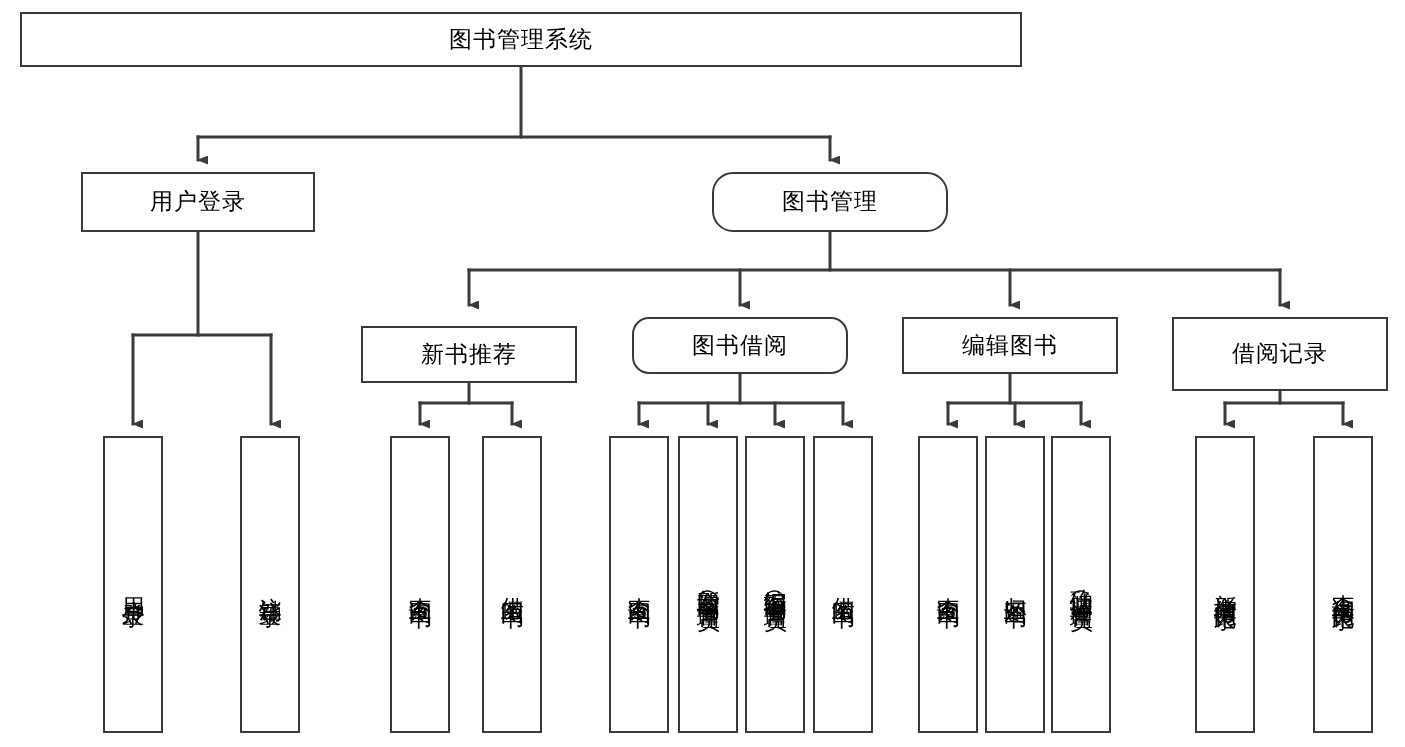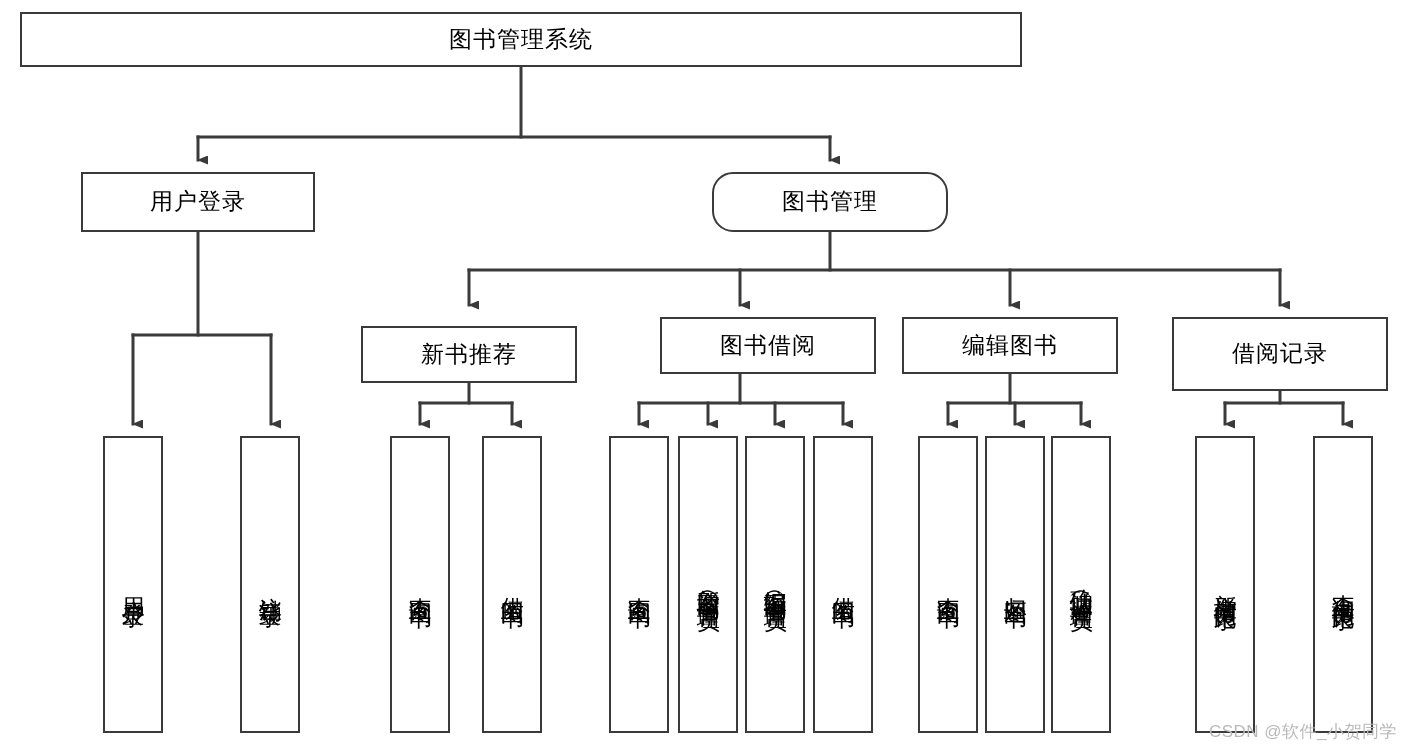--- a/index.html
+++ b/index.html
@@ -133,21 +133,21 @@
   <div class="node-box horizontal" style="left: 81px; top: 172px; width: 234px; height: 60px;">
     <span class="node-label">用户登录</span>
   </div>
   <div class="node-box horizontal" style="left: 712px; top: 172px; width: 236px; height: 60px; border-radius: 21px;">
     <span class="node-label">图书管理</span>
   </div>
 
   <div class="node-box horizontal" style="left: 361px; top: 326px; width: 216px; height: 57px;">
     <span class="node-label">新书推荐</span>
   </div>
-  <div class="node-box horizontal" style="left: 660px; top: 317px; width: 216px; height: 57px;">
+  <div class="node-box horizontal" style="left: 632px; top: 317px; width: 216px; height: 57px; border-radius: 17px;">
     <span class="node-label">图书借阅</span>
   </div>
   <div class="node-box horizontal" style="left: 902px; top: 317px; width: 216px; height: 57px;">
     <span class="node-label">编辑图书</span>
   </div>
   <div class="node-box horizontal" style="left: 1172px; top: 317px; width: 216px; height: 74px; align-items: center;">
     <span class="node-label">借阅记录</span>
   </div>
 
   <div class="node-box vertical" style="left: 103px; top: 436px; width: 60px; height: 297px;">
@@ -183,15 +183,14 @@
   <div class="node-box vertical" style="left: 1051px; top: 436px; width: 60px; height: 297px;">
     <span class="node-label">确认归还（管理员）</span>
   </div>
   <div class="node-box vertical" style="left: 1195px; top: 436px; width: 60px; height: 297px;">
     <span class="node-label">新增借阅记录</span>
   </div>
   <div class="node-box vertical" style="left: 1313px; top: 436px; width: 60px; height: 297px;">
     <span class="node-label">查询借阅记录</span>
   </div>
 
-  <div id="watermark">CSDN @软件_小贺同学</div>
 
 </div>
 
 </body></html>

